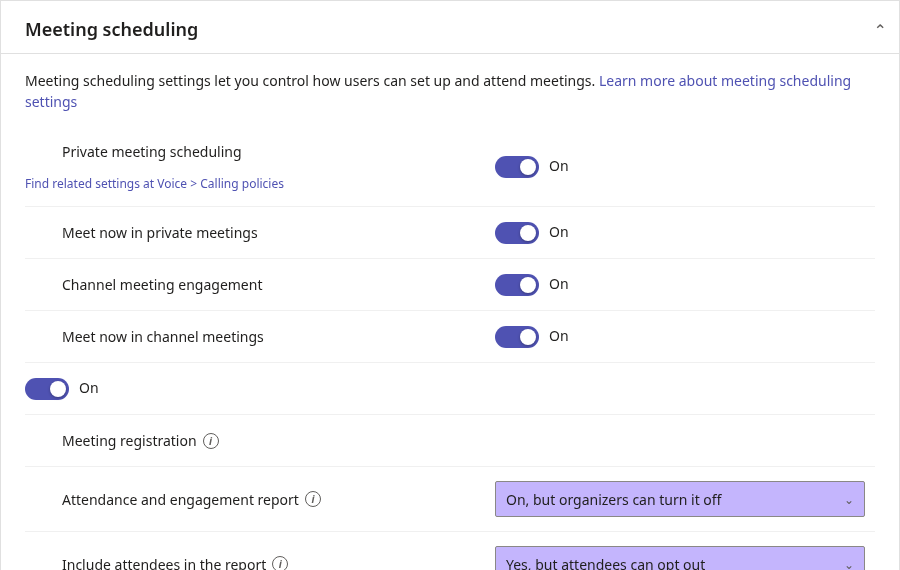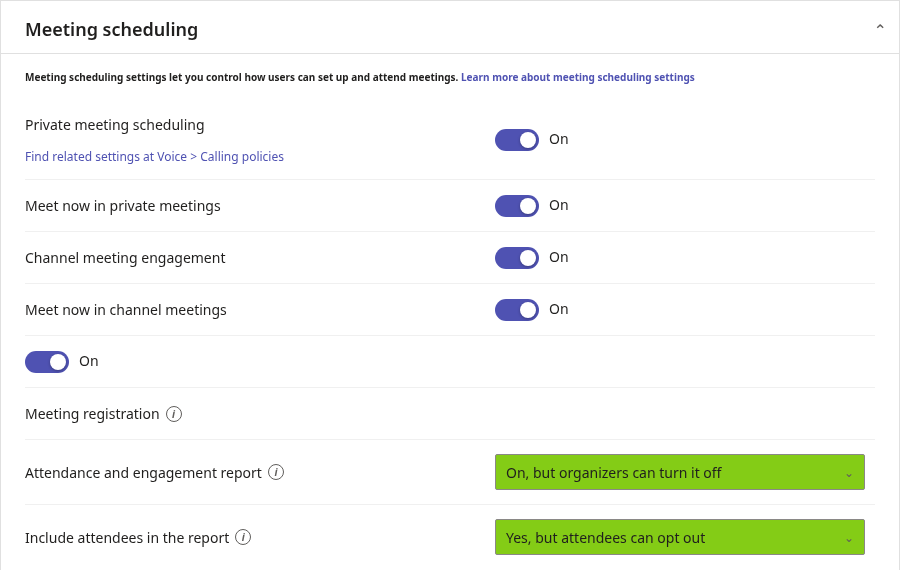--- a/index.html
+++ b/index.html
@@ -28,24 +28,23 @@
       font-weight: 600;
       color: #201f1e;
     }
     .collapse-icon {
       font-size: 16px;
       color: #605e5c;
       cursor: pointer;
     }
     .panel-description {
       padding: 16px 28px 8px 24px;
-      font-size: 10px;
+      font-size: 14px;
       color: #201f1e;
       line-height: 1.5;
-      font-weight: bold;
     }
     .panel-description a {
       color: #4f52b2;
       text-decoration: none;
     }
     .settings-area {
       padding: 8px 24px 24px 24px;
     }
     .setting-row {
       display: flex;
@@ -60,20 +59,21 @@
       display: flex;
       flex-direction: column;
       flex: 1;
     }
     .setting-label {
       font-size: 14px;
       color: #201f1e;
       display: flex;
       align-items: center;
       gap: 6px;
+      margin-left: 37px;
     }
     .setting-sublabel {
       font-size: 12px;
       color: #4f52b2;
       margin-top: 14px;
     }
     .setting-sublabel a {
       color: #4f52b2;
       text-decoration: none;
     }
@@ -119,21 +119,21 @@
     .dropdown {
       width: 370px;
       height: 36px;
       border: 1px solid #8a8886;
       border-radius: 2px;
       display: flex;
       align-items: center;
       justify-content: space-between;
       padding: 8px 10px;
       cursor: pointer;
-      background: #84cc16;
+      background: #c4b5fd;
       font-size: 14px;
     }
     .dropdown-chevron {
       font-size: 12px;
       color: #605e5c;
     }
     
     .info-icon {
       display: inline-flex;
       align-items: center;

